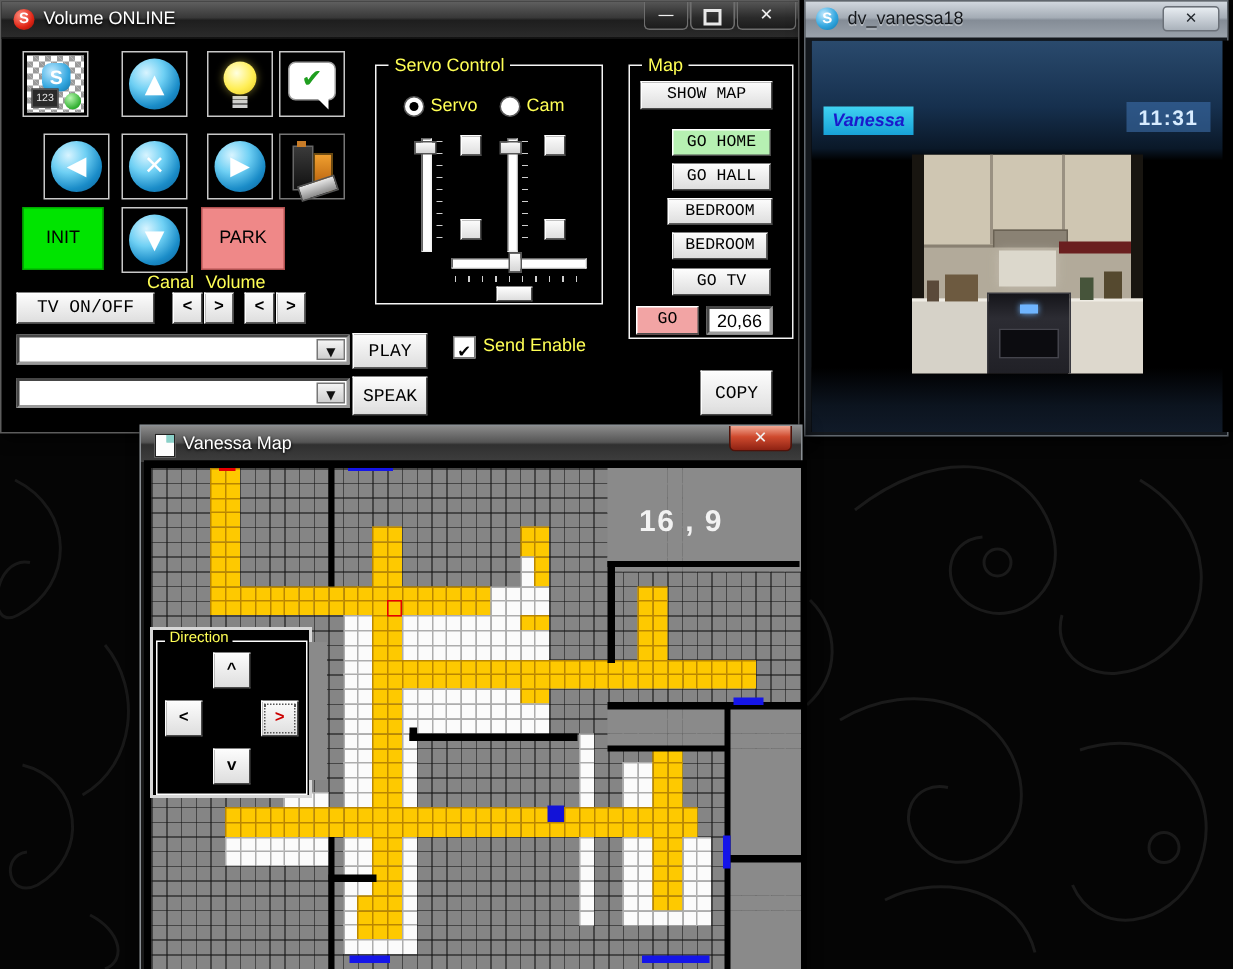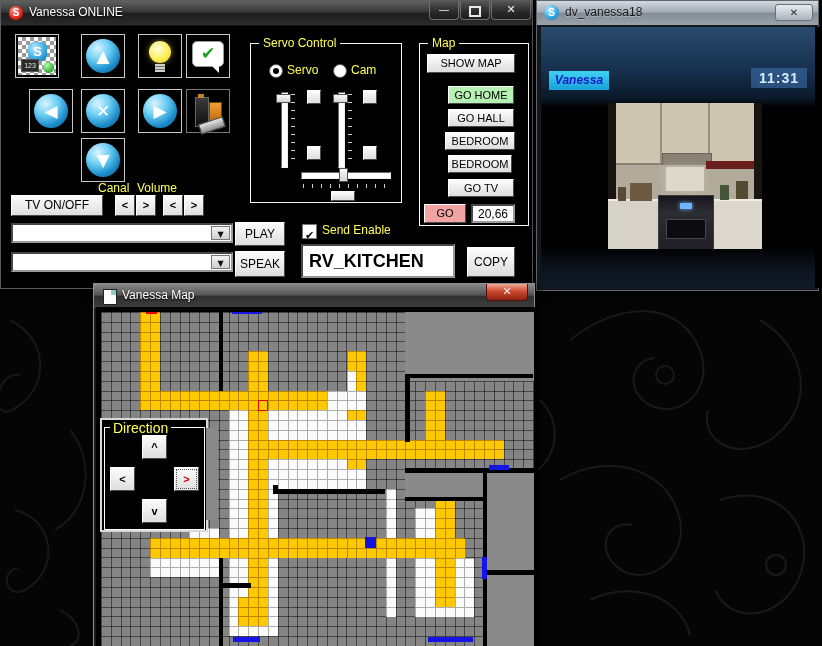--- a/index.html
+++ b/index.html
@@ -19,21 +19,21 @@
 
   .capbtn{position:absolute;top:0;height:19px;border:1px solid #6e6e6e;border-top:none;
           border-radius:0 0 4px 4px;background:linear-gradient(180deg,#565656,#2a2a2a 60%,#1c1c1c);
           color:#f0f0f0;text-align:center;font-size:11px;line-height:18px;box-sizing:border-box;}
   .capbtn.red{background:linear-gradient(180deg,#f2a893,#cf4a2e 45%,#8e2213);border-color:#4f130a;}
 
   
   .btn3d{background:linear-gradient(180deg,#fcfcfc,#dedede);border:1px solid #707070;
          border-top-color:#fff;border-left-color:#fff;border-right-color:#4a4a4a;border-bottom-color:#4a4a4a;
          color:#000;text-align:center;box-sizing:border-box;cursor:default;
-         font-family:Liberation Sans, sans-serif;}
+         font-family:Liberation Mono, monospace;}
   .iconbtn{background:#000;border:1px solid #c8c8c8;box-sizing:border-box;}
   .circle{width:34px;height:34px;border-radius:50%;margin:4px auto;
           background:radial-gradient(circle at 34% 28%,#d8f4ff,#6fd0f4 35%,#1a8cc8 68%,#0a5a90 100%);
           color:#fff;text-align:center;line-height:34px;font-size:17px;font-weight:bold;}
   .ylw{color:#ffff55;}
   .grpbox{border:1px solid #f5f5f5;box-sizing:border-box;}
   .grplegend{position:absolute;top:-8px;left:8px;background:#000;padding:0 4px;font-size:12px;}
   .combo{background:#fff;border:2px inset #9a9a9a;box-sizing:border-box;}
   .combo .drop{position:absolute;right:1px;top:1px;bottom:1px;width:17px;
                background:linear-gradient(180deg,#f4f4f4,#cfcfcf);border:1px solid #777;
@@ -84,21 +84,21 @@
       <path d="M10 40 C50 60, 50 110, 12 130 C-10 142, -5 90, 20 95"></path>
       <path d="M70 150 C95 180, 90 230, 55 250"></path>
       <path d="M15 230 C55 240, 60 290, 25 310 C5 320, 0 290, 18 288"></path>
       <path d="M60 330 C80 340, 85 360, 70 366"></path>
     </g>
   </svg>
 
   <div class="win" style="left:0;top:0;width:533px;height:289px;background:#000;border:1px solid #5c5c5c;box-sizing:border-box;">
     <div class="titlebar tb-dark">
       <div class="abs" style="left:8px;top:5px;width:14px;height:14px;border-radius:50%;background:radial-gradient(circle at 35% 30%,#ff9080,#e02515 60%,#8c0d04);color:#fff;font-size:10px;font-weight:bold;text-align:center;line-height:14px;">S</div>
-      <span class="tb-title" style="left:28px;">Vanessa ONLINE</span>
+      <span class="tb-title" style="left:28px;">Volume ONLINE</span>
       <div class="capbtn glyph" style="left:428px;width:30px;">—</div>
       <div class="capbtn" style="left:459px;width:30px;">
         <span style="display:inline-block;width:8px;height:7px;border:2px solid #e8e8e8;margin-top:5px;"></span>
       </div>
       <div class="capbtn glyph" style="left:490px;width:40px;">✕</div>
     </div>
 
     <div class="abs iconbtn" style="left:14px;top:33px;width:44px;height:44px;padding:2px;">
       <div style="position:relative;width:38px;height:38px;background-color:#fff;
         background-image:linear-gradient(45deg,#9a9a9a 25%,transparent 25%,transparent 75%,#9a9a9a 75%),linear-gradient(45deg,#9a9a9a 25%,transparent 25%,transparent 75%,#9a9a9a 75%);
@@ -130,23 +130,25 @@
     <div class="abs iconbtn" style="left:137px;top:88px;width:44px;height:44px;">
       <div class="circle glyph">▶</div>
     </div>
     <div class="abs iconbtn" style="left:185px;top:88px;width:44px;height:44px;border-color:#777;">
       <div style="position:absolute;left:8px;top:7px;width:12px;height:28px;background:linear-gradient(180deg,#3a3a3a,#111);border:1px solid #666;"></div>
       <div style="position:absolute;left:11px;top:4px;width:6px;height:4px;background:#c87c28;"></div>
       <div style="position:absolute;left:22px;top:12px;width:11px;height:24px;background:linear-gradient(180deg,#f0a030,#b05808);border:1px solid #6a4a10;"></div>
       <div style="position:absolute;left:12px;top:30px;width:24px;height:9px;background:linear-gradient(180deg,#e8e8e8,#8a8a8a);border:1px solid #555;transform:rotate(-18deg);"></div>
     </div>
 
+    <div class="abs" style="left:14px;top:137px;width:52px;height:40px;background:#00e400;border:1px solid #0a0;color:#000;font-size:12px;text-align:center;line-height:38px;">INIT</div>
     <div class="abs iconbtn" style="left:80px;top:137px;width:44px;height:44px;">
       <div class="circle glyph">▼</div>
     </div>
+    <div class="abs" style="left:133px;top:137px;width:54px;height:40px;background:#ef8888;border:1px solid #b05050;color:#000;font-size:12px;text-align:center;line-height:38px;">PARK</div>
 
     <span class="abs ylw" style="left:97px;top:180px;font-size:12px;">Canal</span>
     <span class="abs ylw" style="left:136px;top:180px;font-size:12px;">Volume</span>
     <div class="abs btn3d" style="left:10px;top:194px;width:92px;height:21px;font-size:12px;line-height:19px;">TV ON/OFF</div>
     <div class="abs btn3d" style="left:114px;top:194px;width:20px;height:21px;font-size:11px;font-weight:bold;line-height:19px;">&lt;</div>
     <div class="abs btn3d" style="left:135px;top:194px;width:20px;height:21px;font-size:11px;font-weight:bold;line-height:19px;">&gt;</div>
     <div class="abs btn3d" style="left:162px;top:194px;width:20px;height:21px;font-size:11px;font-weight:bold;line-height:19px;">&lt;</div>
     <div class="abs btn3d" style="left:183px;top:194px;width:20px;height:21px;font-size:11px;font-weight:bold;line-height:19px;">&gt;</div>
 
     <div class="abs combo" style="left:10px;top:222px;width:222px;height:20px;">
@@ -156,21 +158,20 @@
     <div class="abs combo" style="left:10px;top:251px;width:222px;height:20px;">
       <div class="drop glyph">▼</div>
     </div>
     <div class="abs btn3d" style="left:234px;top:250px;width:50px;height:26px;font-size:12px;line-height:24px;">SPEAK</div>
 
     <div class="abs" style="left:301px;top:223px;width:13px;height:13px;background:#fff;border:1px solid #777;text-align:center;">
       <span class="glyph" style="font-size:11px;line-height:12px;color:#000;">✔</span>
     </div>
     <span class="abs ylw" style="left:321px;top:222px;font-size:12px;">Send Enable</span>
 
-    <div class="abs field" style="left:300px;top:243px;width:154px;height:34px;font-size:18px;font-weight:bold;line-height:30px;padding-left:6px;">RV_KITCHEN</div>
     <div class="abs btn3d" style="left:466px;top:246px;width:48px;height:30px;font-size:12px;line-height:28px;">COPY</div>
 
     <div class="abs grpbox" style="left:249px;top:42px;width:152px;height:160px;">
       <span class="grplegend ylw">Servo Control</span>
 
       <div class="abs" style="left:18px;top:20px;width:12px;height:12px;border-radius:50%;background:#fff;border:1px solid #555;">
         <div style="width:6px;height:6px;border-radius:50%;background:#000;margin:3px;"></div>
       </div>
       <span class="abs ylw" style="left:36px;top:19px;font-size:12px;">Servo</span>
       <div class="abs" style="left:82px;top:20px;width:12px;height:12px;border-radius:50%;background:#fff;border:1px solid #555;"></div>
@@ -909,24 +910,25 @@
         <div class="marker" style="left:44.7px;top:-2.5px;width:11.3px;height:4.9px;background:#e80000;"></div>
         <div class="marker" style="left:131.1px;top:-2.5px;width:29.5px;height:4.9px;background:#1515e8;"></div>
         <div class="marker" style="left:387.9px;top:152.7px;width:20.6px;height:4.9px;background:#1515e8;"></div>
         <div class="marker" style="left:380.5px;top:244.5px;width:5.4px;height:22.6px;background:#1515e8;"></div>
         <div class="marker" style="left:131.6px;top:325.0px;width:27.5px;height:5.4px;background:#1515e8;"></div>
         <div class="marker" style="left:327.0px;top:325.0px;width:45.2px;height:5.4px;background:#1515e8;"></div>
         <div class="marker" style="left:264.2px;top:224.9px;width:10.8px;height:10.8px;background:#1212d8;"></div>
         <div style="position:absolute;left:156.6px;top:87.9px;width:10.8px;height:10.8px;border:1.6px solid #e80000;box-sizing:border-box;"></div>
       </div>
 
+    <div class="abs" style="left:318px;top:40px;width:110px;height:48px;color:#f2f2f2;font-size:20px;font-weight:bold;line-height:48px;padding-left:14px;letter-spacing:1px;">16 , 9</div>
 
     <div class="abs" style="left:6px;top:134px;width:108px;height:114px;background:#000;border:2px solid #d8d8d8;box-sizing:border-box;">
       <div class="abs" style="left:2px;top:7px;width:99px;height:101px;border:1px solid #fff;"></div>
-      <span class="abs ylw" style="left:8px;top:0px;background:#000;padding:0 3px;font-size:14px;">Direction</span>
+      <span class="abs ylw" style="left:8px;top:0px;background:#000;padding:0 3px;font-size:10px;">Direction</span>
       <div class="dirbtn btn3d" style="left:40px;top:15px;">^</div>
       <div class="dirbtn btn3d" style="left:8px;top:47px;">&lt;</div>
       <div class="dirbtn btn3d" style="left:72px;top:47px;color:#cc0000;outline:1px dotted #555;outline-offset:-3px;">&gt;</div>
       <div class="dirbtn btn3d" style="left:40px;top:79px;">v</div>
     </div>
     <div class="abs" style="left:112px;top:144px;width:12px;height:92px;background:#8a8a8a;"></div>
   </div>
 
 </div>
 

